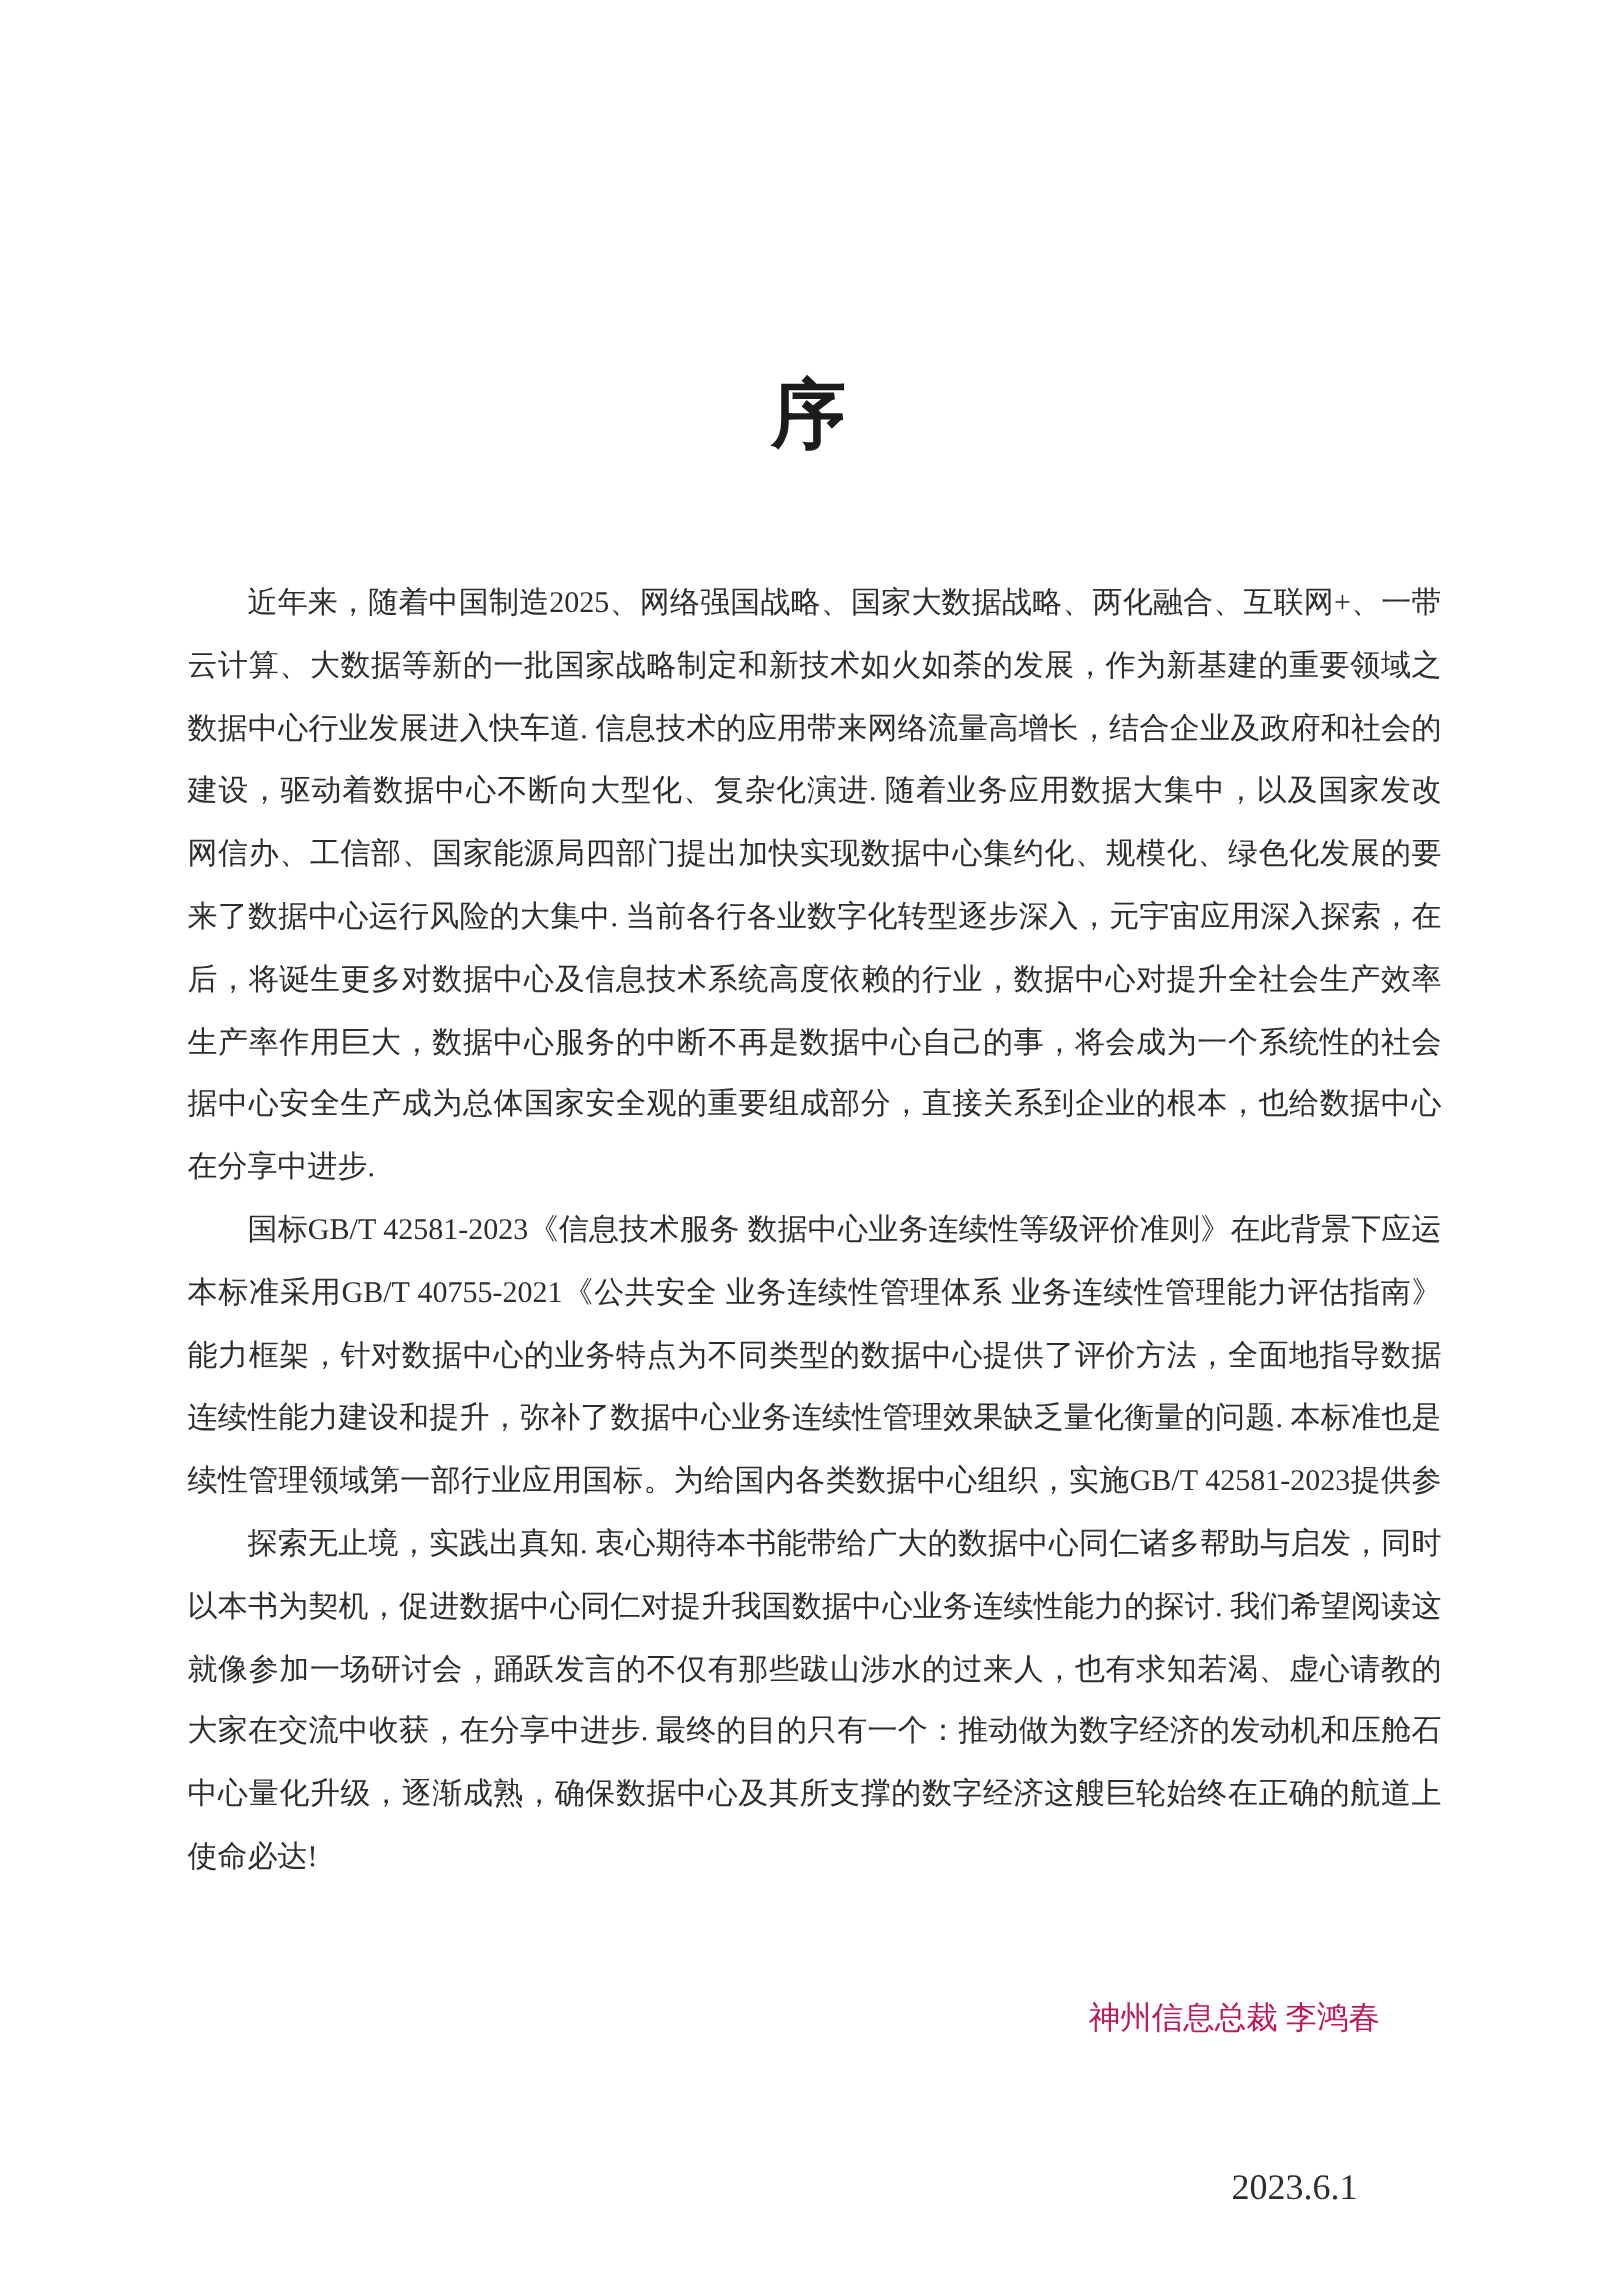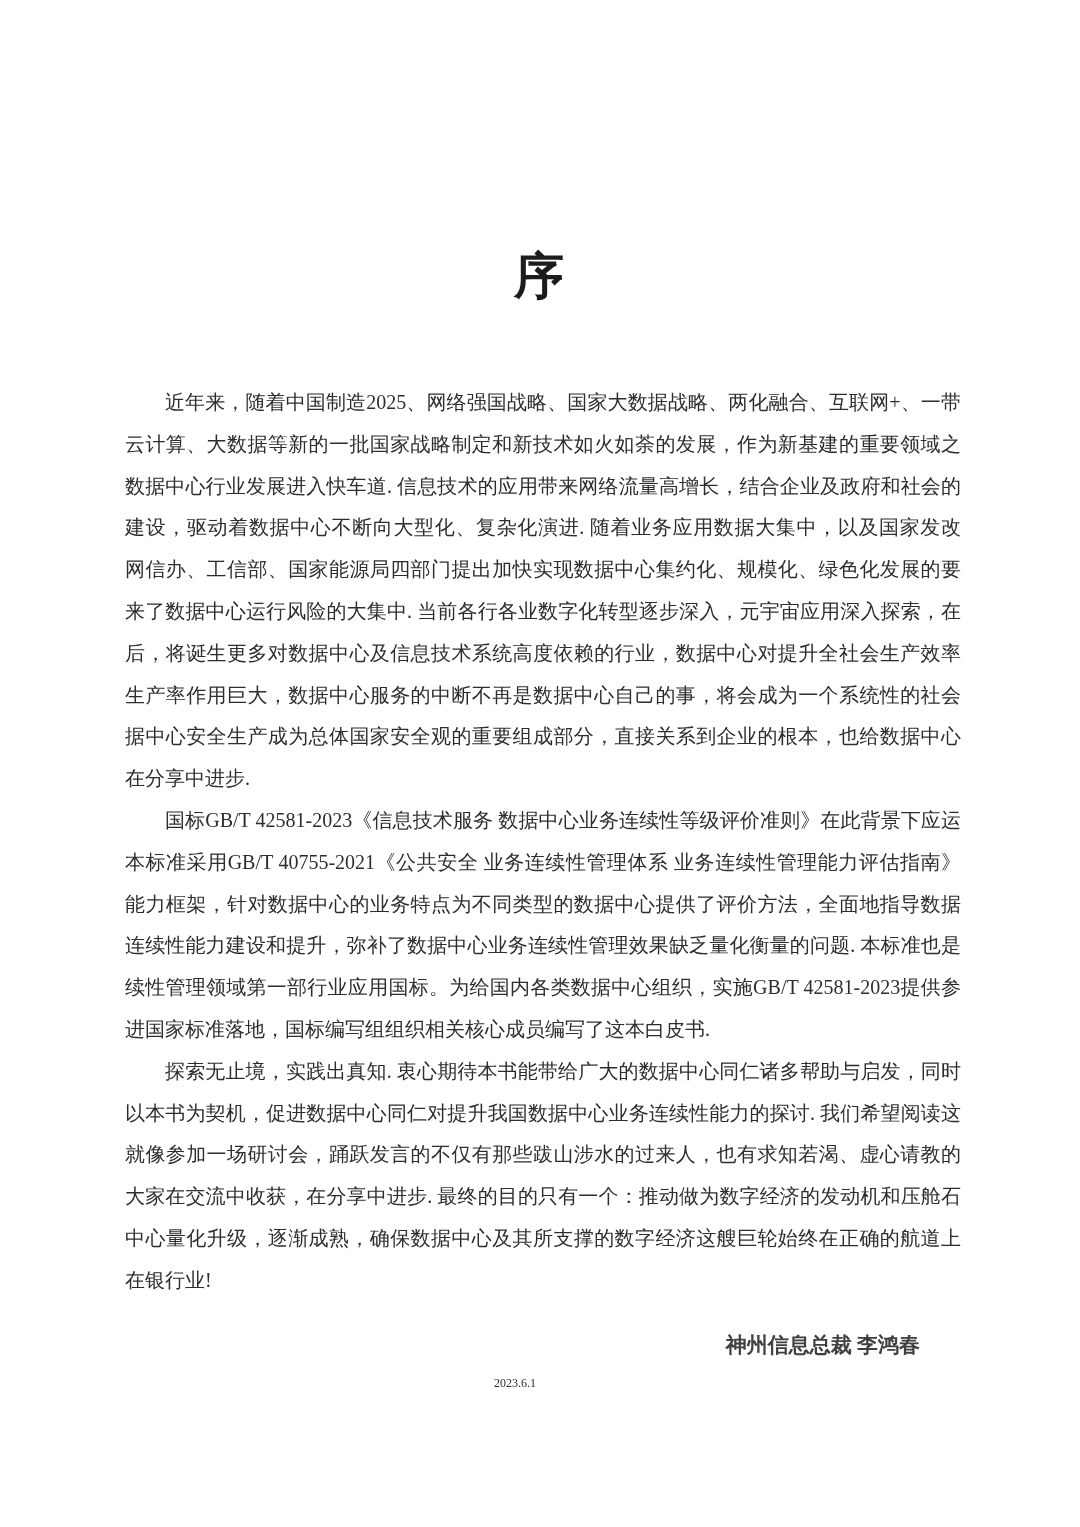--- a/index.html
+++ b/index.html
@@ -48,30 +48,29 @@
   .line.first { text-indent: 2em; }
   .line.last  { text-align-last: left; }
   .signature {
     position: absolute;
     top: 1330px;
     left: 125px;
     width: 795px;
     text-align: right;
     font-size: 21px;
     line-height: 30px;
-    color: #404040;
-    font-weight: bold;
+    color: #be185d;
   }
   .sign-date {
     position: absolute;
-    top: 1368px;
+    top: 1444px;
     left: 125px;
     width: 780px;
-    text-align: center;
-    font-size: 12px;
+    text-align: right;
+    font-size: 24px;
     line-height: 30px;
     color: #2d2d2d;
   }
 </style>
 </head>
 <body>
 
 <div class="page">
   <h1 class="doc-title">序</h1>
 
@@ -87,28 +86,27 @@
         <div class="line">生产率作用巨大，数据中心服务的中断不再是数据中心自己的事，将会成为一个系统性的社会风险，数</div>
         <div class="line">据中心安全生产成为总体国家安全观的重要组成部分，直接关系到企业的根本，也给数据中心从业人员</div>
         <div class="line last">在分享中进步.</div>
       </div>
       <div class="para">
         <div class="line first">国标GB/T 42581-2023《信息技术服务 数据中心业务连续性等级评价准则》在此背景下应运而生。</div>
         <div class="line">本标准采用GB/T 40755-2021《公共安全 业务连续性管理体系 业务连续性管理能力评估指南》给出的</div>
         <div class="line">能力框架，针对数据中心的业务特点为不同类型的数据中心提供了评价方法，全面地指导数据中心业务</div>
         <div class="line">连续性能力建设和提升，弥补了数据中心业务连续性管理效果缺乏量化衡量的问题. 本标准也是业务连</div>
         <div class="line">续性管理领域第一部行业应用国标。为给国内各类数据中心组织，实施GB/T 42581-2023提供参考，促</div>
-        <div class="line last">进国家标准落地，国标编写组组织相关核心成员编写了这本白皮书.</div>
       </div>
       <div class="para">
         <div class="line first">探索无止境，实践出真知. 衷心期待本书能带给广大的数据中心同仁诸多帮助与启发，同时也希望</div>
         <div class="line">以本书为契机，促进数据中心同仁对提升我国数据中心业务连续性能力的探讨. 我们希望阅读这本白书</div>
         <div class="line">就像参加一场研讨会，踊跃发言的不仅有那些跋山涉水的过来人，也有求知若渴、虚心请教的后来人。</div>
         <div class="line">大家在交流中收获，在分享中进步. 最终的目的只有一个：推动做为数字经济的发动机和压舱石的数据</div>
         <div class="line">中心量化升级，逐渐成熟，确保数据中心及其所支撑的数字经济这艘巨轮始终在正确的航道上乘风破浪，</div>
-        <div class="line last">在银行业!</div>
+        <div class="line last">使命必达!</div>
       </div>
     </div>
 
   <div class="signature">神州信息总裁  李鸿春</div>
 
   <div class="sign-date">2023.6.1</div>
 </div>
 
 </body></html>

